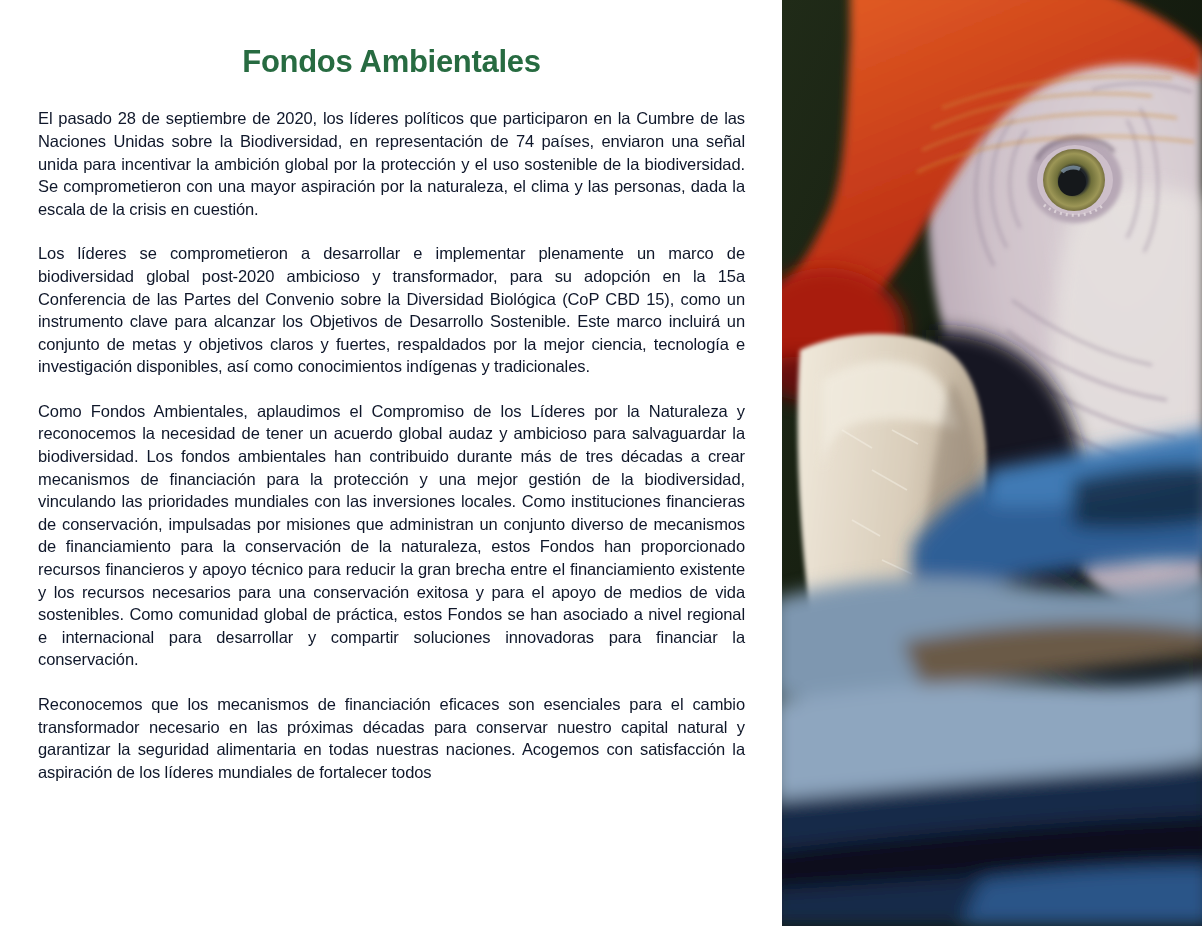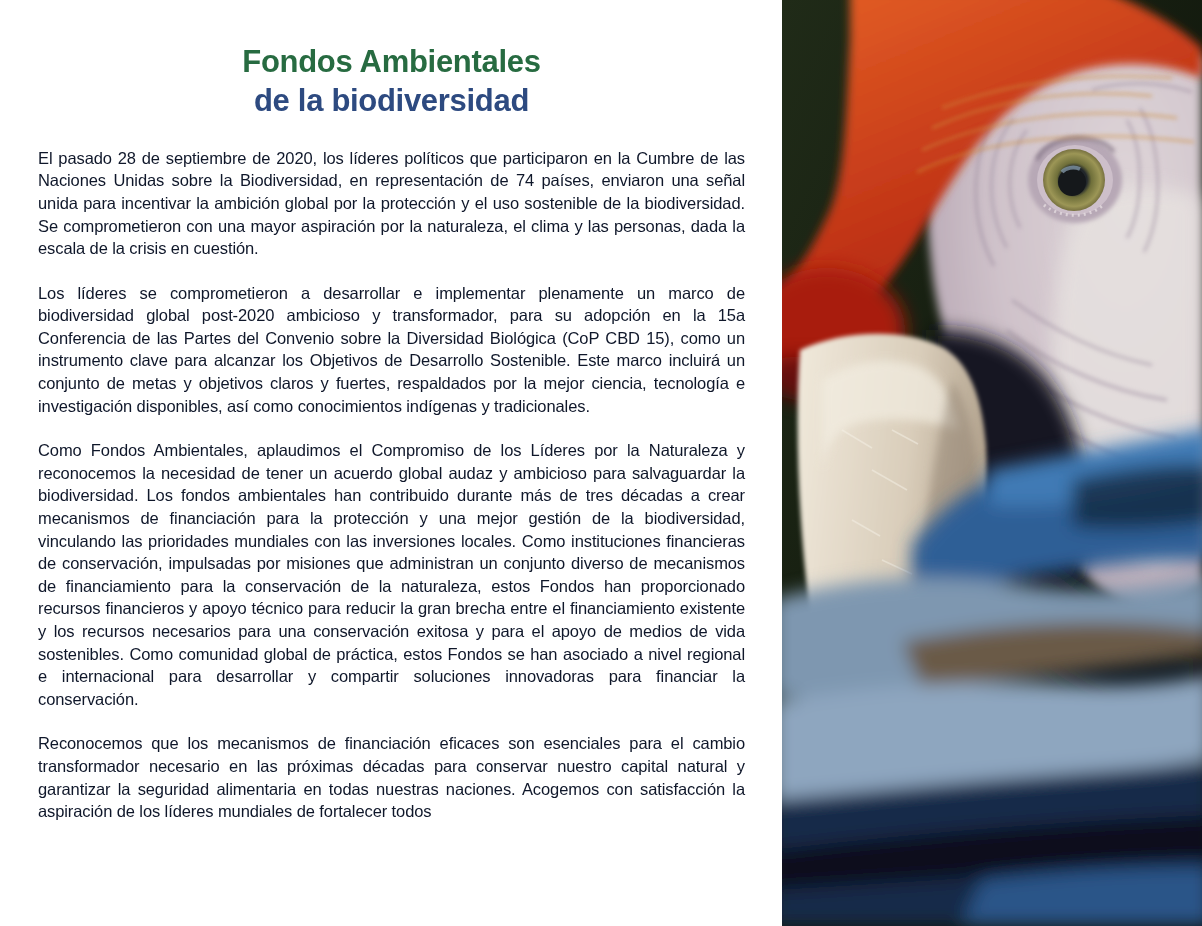--- a/index.html
+++ b/index.html
@@ -55,21 +55,20 @@
   .photo svg { display: block; }
 </style>
 </head>
 <body>
 
 <div class="page">
 
   <div class="content">
     <h1 class="title">Fondos Ambientales</h1>
     <h2 class="subtitle">
-      <span>de la biodiversidad</span>
     </h2>
     <div class="bodytext">
       <p>El pasado 28 de septiembre de 2020, los líderes políticos que participaron en la Cumbre de las Naciones Unidas sobre la Biodiversidad, en representación de 74 países, enviaron una señal unida para incentivar la ambición global por la protección y el uso sostenible de la biodiversidad. Se comprometieron con una mayor aspiración por la naturaleza, el clima y las personas, dada la escala de la crisis en cuestión.</p>
       <p>Los líderes se comprometieron a desarrollar e implementar plenamente un marco de biodiversidad global post-2020 ambicioso y transformador, para su adopción en la 15a Conferencia de las Partes del Convenio sobre la Diversidad Biológica (CoP CBD 15), como un instrumento clave para alcanzar los Objetivos de Desarrollo Sostenible. Este marco incluirá un conjunto de metas y objetivos claros y fuertes, respaldados por la mejor ciencia, tecnología e investigación disponibles, así como conocimientos indígenas y tradicionales.</p>
       <p>Como Fondos Ambientales, aplaudimos el Compromiso de los Líderes por la Naturaleza y reconocemos la necesidad de tener un acuerdo global audaz y ambicioso para salvaguardar la biodiversidad. Los fondos ambientales han contribuido durante más de tres décadas a crear mecanismos de financiación para la protección y una mejor gestión de la biodiversidad, vinculando las prioridades mundiales con las inversiones locales. Como instituciones financieras de conservación, impulsadas por misiones que administran un conjunto diverso de mecanismos de financiamiento para la conservación de la naturaleza, estos Fondos han proporcionado recursos financieros y apoyo técnico para reducir la gran brecha entre el financiamiento existente y los recursos necesarios para una conservación exitosa y para el apoyo de medios de vida sostenibles. Como comunidad global de práctica, estos Fondos se han asociado a nivel regional e internacional para desarrollar y compartir soluciones innovadoras para financiar la conservación.</p>
       <p>Reconocemos que los mecanismos de financiación eficaces son esenciales para el cambio transformador necesario en las próximas décadas para conservar nuestro capital natural y garantizar la seguridad alimentaria en todas nuestras naciones. Acogemos con satisfacción la aspiración de los líderes mundiales de fortalecer todos</p>
     </div>
   </div>
 
   <div class="photo">

